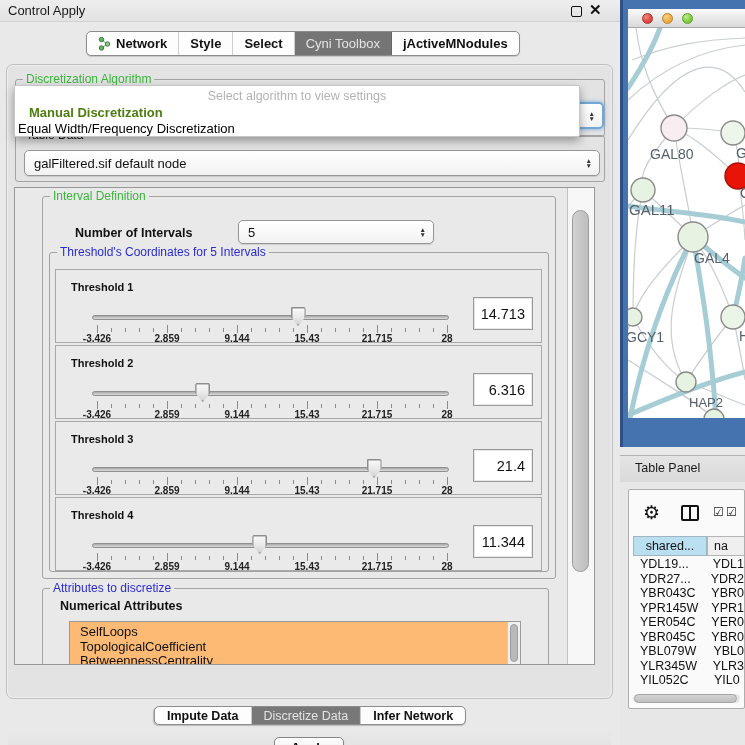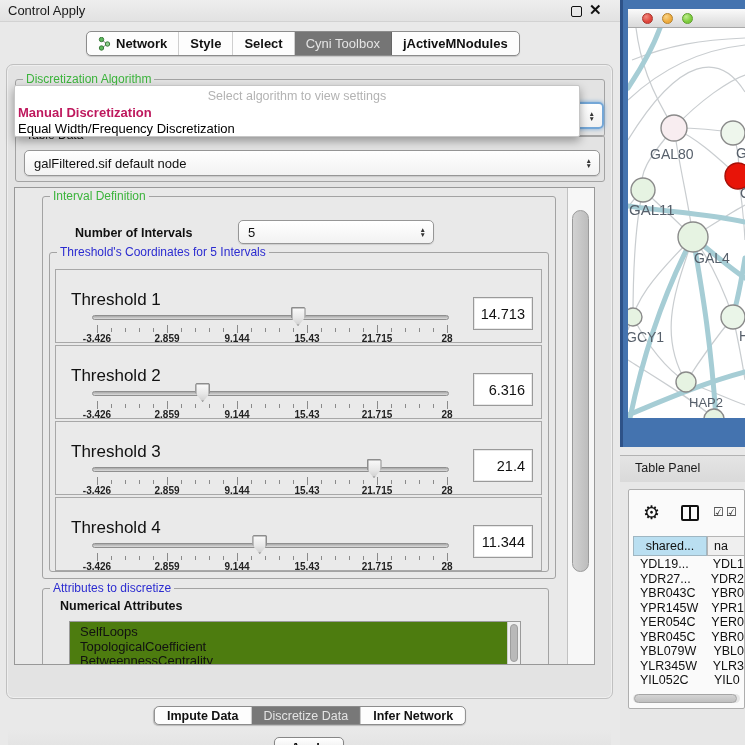--- a/index.html
+++ b/index.html
@@ -41,52 +41,52 @@
     box-shadow:0 1px 1px rgba(0,0,0,0.12); }
   .combo .spin { margin-left:auto; margin-right:7px; display:flex; flex-direction:column;
     font-size:6.5px; line-height:5px; color:#333; }
   .combo.focusring { border:2px solid #74a7d7; box-shadow:0 0 4px #74a7d7; }
 
   .popup { position:absolute; left:14px; top:85px; width:566px; height:52px; z-index:40;
     background:#ffffff; border:1px solid #c6c6c6; border-radius:2px;
     box-shadow:0 4px 10px rgba(0,0,0,0.35); }
   .popup .hint { position:absolute; left:0; right:0; top:3px; text-align:center;
     font-size:12.5px; color:#b3b3b3; }
-  .popup .opt1 { position:absolute; left:3px; top:19px; font-size:13px; font-weight:bold; color:#be185d; cursor:pointer; }
+  .popup .opt1 { position:absolute; left:14px; top:19px; font-size:13px; font-weight:bold; color:#4d7c0f; cursor:pointer; }
   .popup .opt2 { position:absolute; left:3px; top:35px; font-size:13px; color:#000; cursor:pointer; }
 
   .scrollpanel { position:absolute; left:13px; top:186px; width:581px; height:478px;
     background:#e9e9e9; border:1px solid #989898; overflow:hidden; }
   .vscroll { position:absolute; right:0; top:0; bottom:0; width:27px;
     background:#f7f7f7; border-left:1px solid #c2c2c2; }
   .vscroll .thumb { position:absolute; left:4px; width:17px; top:22px; height:362px;
     background:linear-gradient(90deg,#d2d2d2,#bdbdbd); border:1px solid #9a9a9a; border-radius:9px; cursor:pointer; }
 
   .th-row { position:absolute; left:5px; width:487px; height:74px;
     border:1px solid #a8a8a8; background:#eaeaea; }
-  .th-row .th-label { position:absolute; left:15px; top:20px; font-size:17px; font-weight:normal; }
+  .th-row .th-label { position:absolute; left:15px; top:11px; font-size:11px; font-weight:bold; }
   .th-track { position:absolute; left:36px; top:45px; width:357px; height:5px;
     border:1px solid #8f8f8f; border-radius:3px;
     background:linear-gradient(#a8a8a8,#dcdcdc); cursor:pointer; }
   .th-handle { position:absolute; top:37px; width:15px; height:19px; cursor:pointer;
     background:linear-gradient(#fcfcfc 0%,#e8e8e8 55%,#cccccc 100%);
     clip-path:polygon(8% 0,92% 0,100% 8%,100% 52%,50% 100%,0 52%,0 8%);
     box-shadow:inset 0 0 0 1.5px #8d8d8d; }
   .tickrow { position:absolute; left:41px; top:55px; width:350px; height:8px; }
   .tick { position:absolute; top:3px; width:1px; height:4px; background:#8a8a8a; }
   .tick.major { top:0; height:8px; }
   .ticklabel { position:absolute; top:63px; transform:translateX(-50%);
     font-size:10px; font-weight:bold; color:#222; white-space:nowrap; }
   .th-valuebox { position:absolute; left:417px; top:27px; width:60px; height:33px;
     background:#ffffff; border:1px solid #9a9a9a; display:flex; align-items:center;
     justify-content:flex-end; padding-right:7px; font-size:14.5px;
     box-shadow:inset 0 0 0 1px #e8e8e8; }
 
   .attr-label { position:absolute; font-size:12.5px; font-weight:bold; color:#111; }
-  .listbox { position:absolute; background:#4d7c0f; border:1px solid #9a9a9a; overflow:hidden; }
+  .listbox { position:absolute; background:#fdba74; border:1px solid #9a9a9a; overflow:hidden; }
   .listbox .item { font-size:13px; padding:0 0 0 10px; line-height:14.5px; cursor:pointer; white-space:nowrap; }
   .list-vscroll { position:absolute; right:0; top:0; bottom:0; width:13px;
     background:#f0f0f0; border-left:1px solid #cccccc; }
   .list-vscroll .thumb { position:absolute; left:2px; top:2px; width:8px; height:38px;
     background:#b9b9b9; border:1px solid #9e9e9e; border-radius:5px; }
 
   .applybar { position:absolute; left:1px; right:1px; top:665px; height:33px;
     background:linear-gradient(#e9e9e9,#dedede); border-radius:0 0 7px 7px; }
   .btn { position:absolute; background:linear-gradient(#ffffff,#e4e4e4);
     border:1px solid #868686; border-radius:5px; font-size:13px; font-weight:bold;

